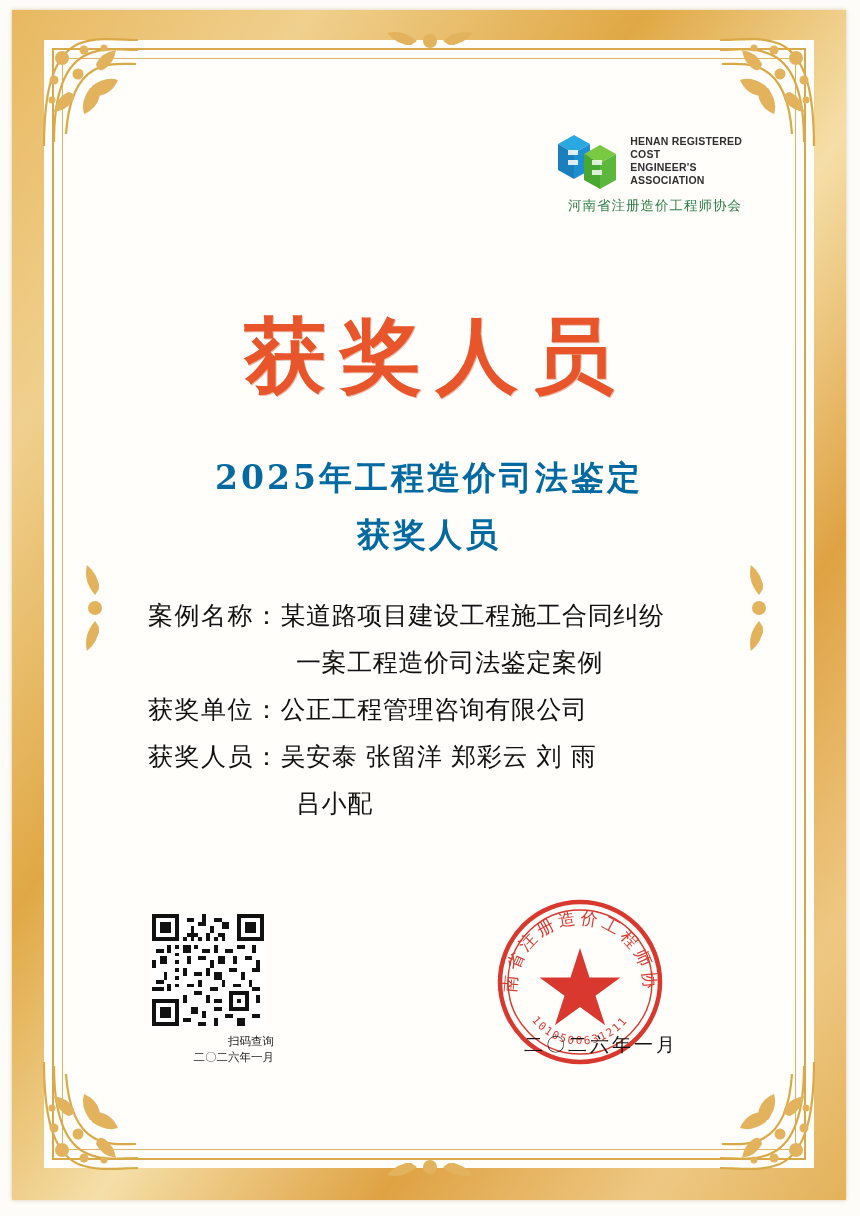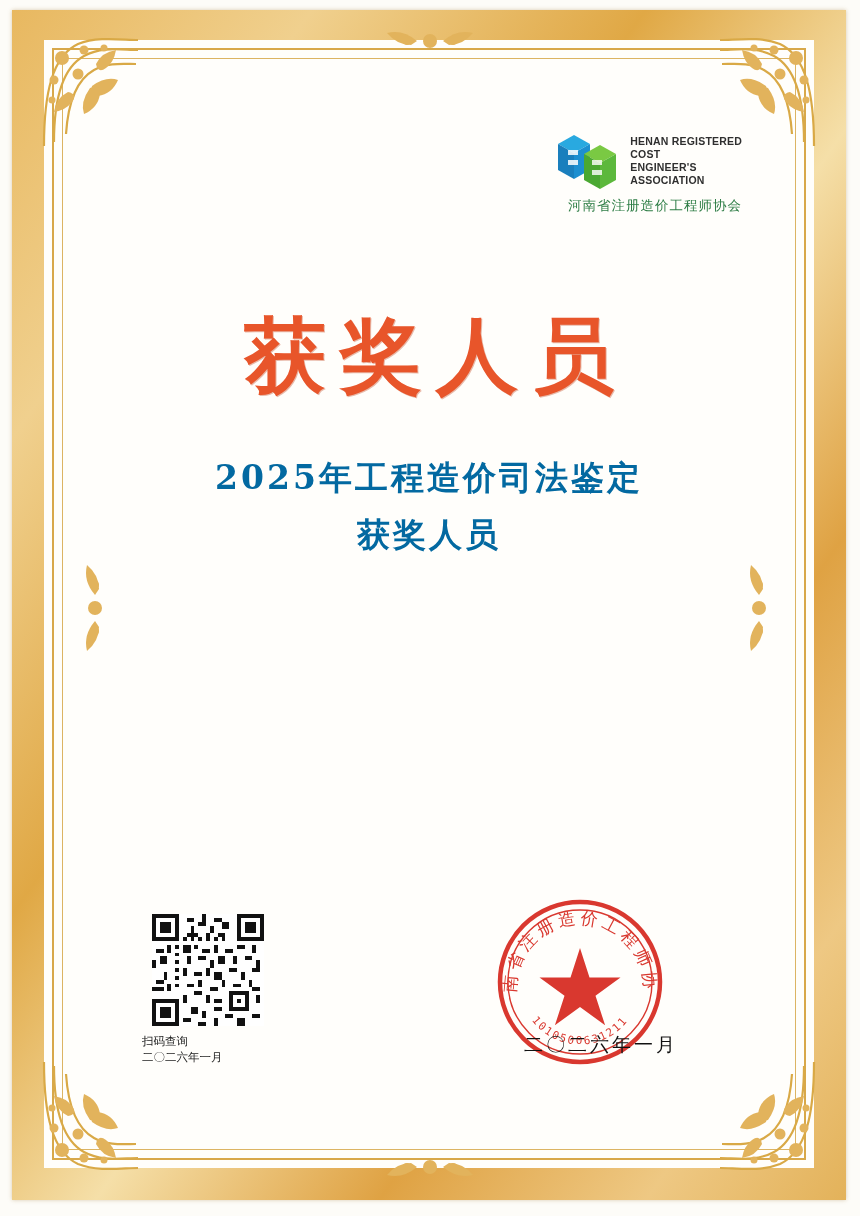--- a/index.html
+++ b/index.html
@@ -190,21 +190,21 @@
     padding-left: 148px;
     letter-spacing: 0.6px;
   }
 
   
   .qr-block {
     position: absolute;
     left: 62px;
     bottom: 66px;
     width: 132px;
-    text-align: left;
+    text-align: right;
   }
   .qr-img {
     width: 112px;
     height: 112px;
     margin: 0 auto;
     display: block;
   }
   .qr-caption {
     margin-top: 7px;
     font-family: "DejaVu Sans", sans-serif;
@@ -407,20 +407,40 @@
       <div class="logo-cn">河南省注册造价工程师协会</div>
     </div>
 
     <div class="main-title">获奖人员</div>
 
     <div class="sub-title">
       <div>2025年工程造价司法鉴定</div>
       <div>获奖人员</div>
     </div>
 
+    <div class="fields">
+
+      <div class="field-row">
+        <span class="field-label">案例名称：</span>
+        <span class="field-value">某道路项目建设工程施工合同纠纷</span>
+      </div>
+      <div class="field-cont">一案工程造价司法鉴定案例</div>
+
+      <div class="field-row">
+        <span class="field-label">获奖单位：</span>
+        <span class="field-value">公正工程管理咨询有限公司</span>
+      </div>
+
+      <div class="field-row">
+        <span class="field-label">获奖人员：</span>
+        <span class="field-value">吴安泰  张留洋  郑彩云  刘   雨</span>
+      </div>
+      <div class="field-cont">吕小配</div>
+
+    </div>
 
     <div class="qr-block">
       <svg class="qr-img" viewBox="0 0 29 29" shape-rendering="crispEdges" aria-hidden="true">
         <rect width="29" height="29" fill="#ffffff"></rect>
         <g fill="#111111">
 
           <rect x="0" y="0" width="7" height="1"></rect>
             <rect x="0" y="6" width="7" height="1"></rect>
           <rect x="0" y="0" width="1" height="7"></rect>
             <rect x="6" y="0" width="1" height="7"></rect>

